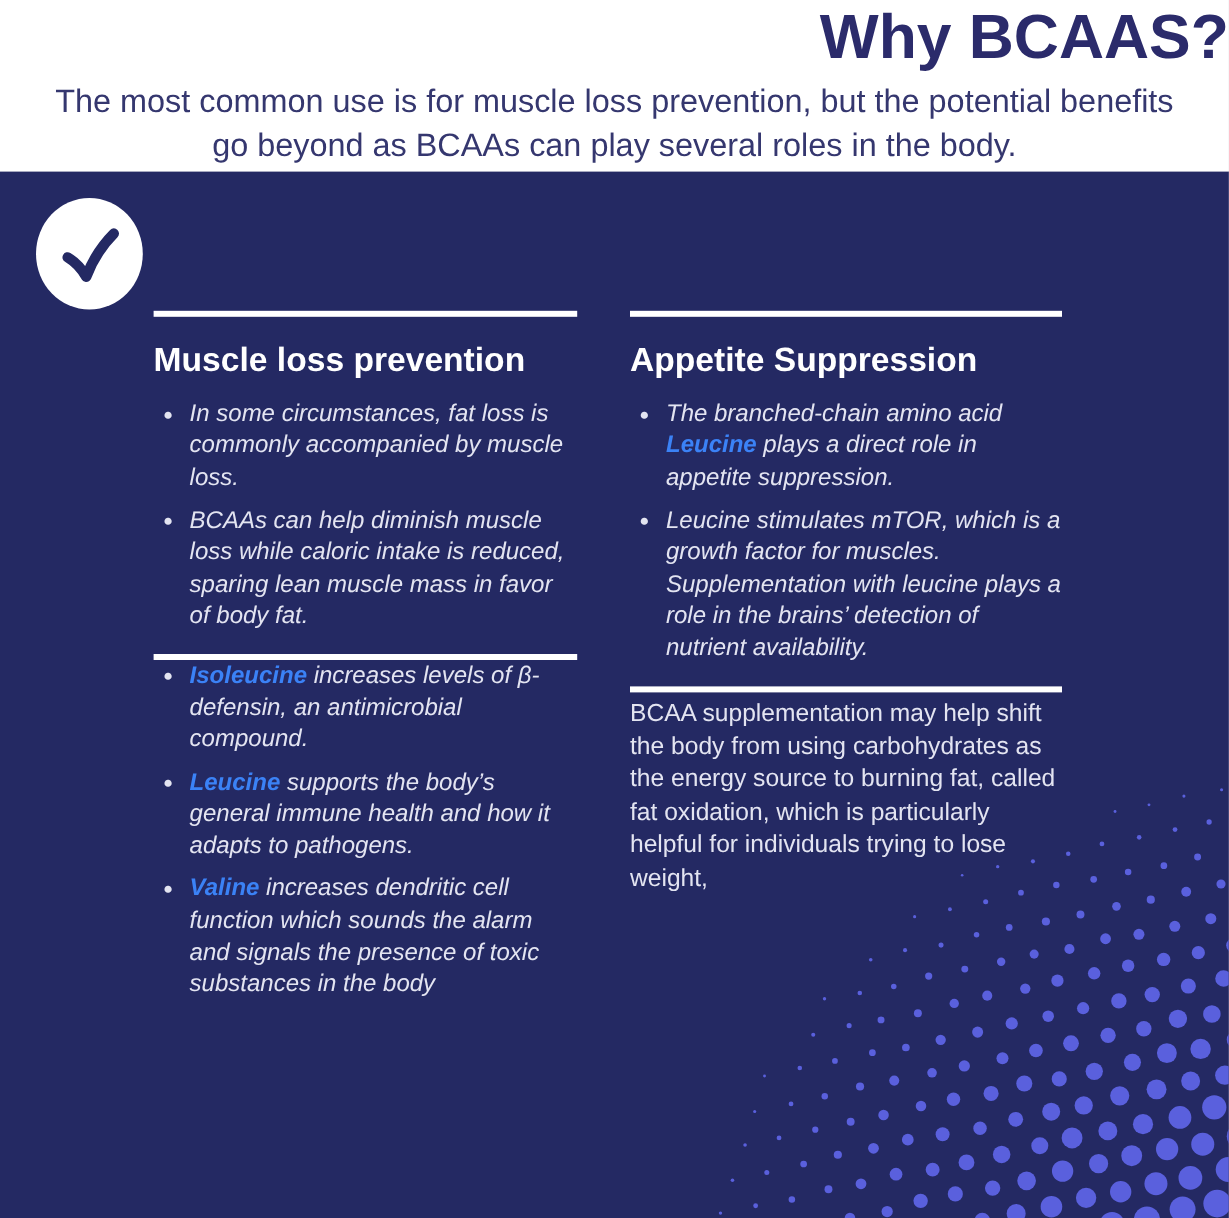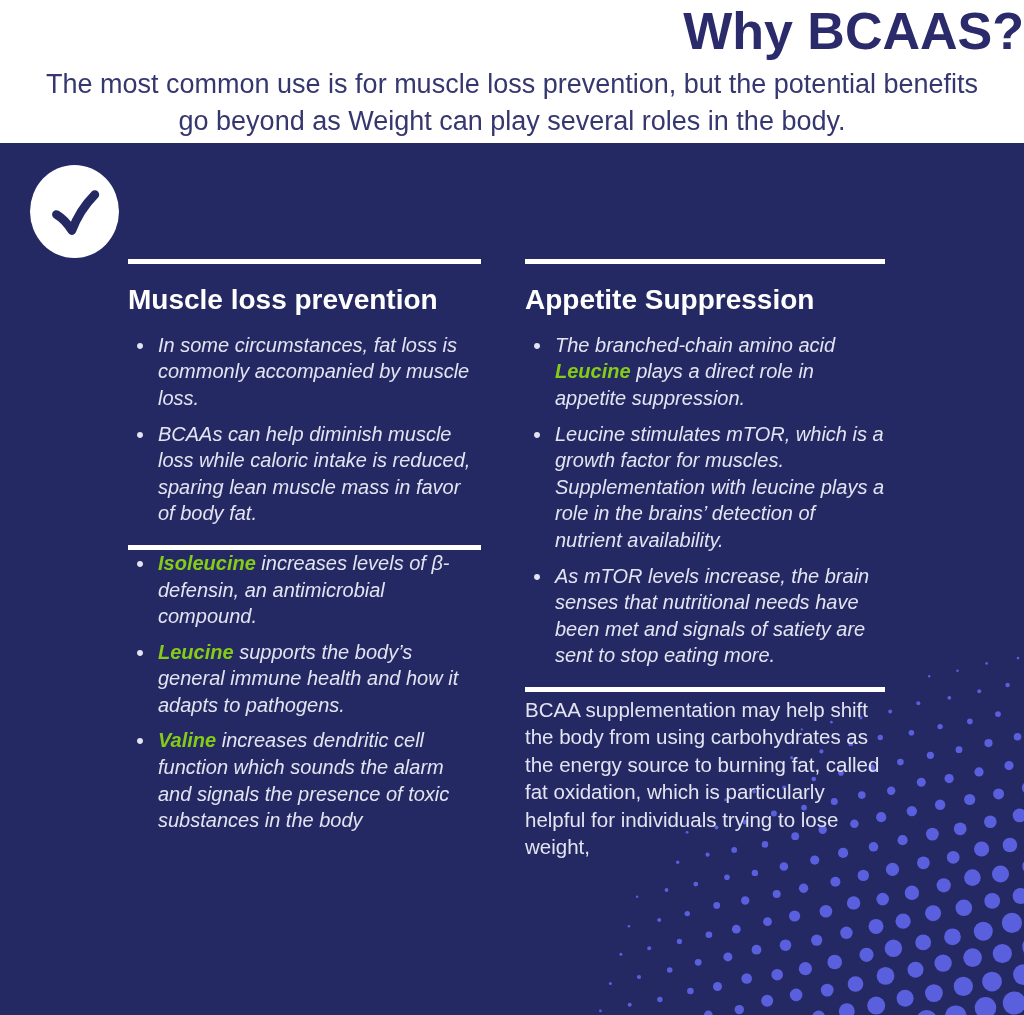--- a/index.html
+++ b/index.html
@@ -63,30 +63,30 @@
     font-size:20px;line-height:1.33;color:#e3e4f1;
   }
   ul.bullets li{position:relative;padding-left:30px;margin-bottom:9px;font-style:italic;}
   ul.bullets li::before{
     content:"\2022";position:absolute;left:8px;top:-1px;
     color:#e3e4f1;font-size:22px;
   }
   .para{
     font-size:20.5px;line-height:1.34;color:#e3e4f1;margin-top:4px;
   }
-  .b{font-weight:bold;color:#84cc16;}
+  .b{font-weight:bold;color:#3b82f6;}
 </style>
 </head>
 <body>
 
 <div class="page">
 
   <div class="header">
     <h1 class="page-title">Why BCAAS?</h1>
-    <div class="page-subtitle">The most common use is for muscle loss prevention, but the potential benefits go beyond as Weight can play several roles in the body.</div>
+    <div class="page-subtitle">The most common use is for muscle loss prevention, but the potential benefits go beyond as BCAAs can play several roles in the body.</div>
   </div>
 
   <div class="panel">
     <svg id="halftone" width="1024" height="872" viewBox="0 0 1024 872">
         <circle cx="929.2" cy="533.3" r="1.2" fill="#5a60dd"></circle>
         <circle cx="957.5" cy="527.7" r="1.2" fill="#5a60dd"></circle>
         <circle cx="986.6" cy="520.4" r="1.3" fill="#5a60dd"></circle>
         <circle cx="1018.0" cy="515.1" r="1.3" fill="#5a60dd"></circle>
         <circle cx="801.8" cy="586.4" r="1.1" fill="#5a60dd"></circle>
         <circle cx="831.4" cy="579.2" r="1.4" fill="#5a60dd"></circle>
@@ -282,21 +282,20 @@
           </div>
         </div>
 
         <div class="col col-right">
           <div class="divider"></div>
           <div>
             <h2 class="section-title">Appetite Suppression</h2>
             <ul class="bullets">
                 <li><span>The branched-chain amino acid </span><span class="b">Leucine</span><span> plays a direct role in appetite suppression.</span></li>
                 <li><span>Leucine stimulates mTOR, which is a growth factor for muscles. Supplementation with leucine plays a role in the brains’ detection of nutrient availability.</span></li>
-                <li><span>As mTOR levels increase, the brain senses that nutritional needs have been met and signals of satiety are sent to stop eating more.</span></li>
               </ul>
           </div>
           <div class="divider second"></div>
           <div>
             <div class="para"><span>BCAA supplementation may help shift the body from using carbohydrates as the energy source to burning fat, called fat oxidation, which is particularly helpful for individuals trying to lose weight,</span></div>
           </div>
         </div>
 
       </div>
     </div>

